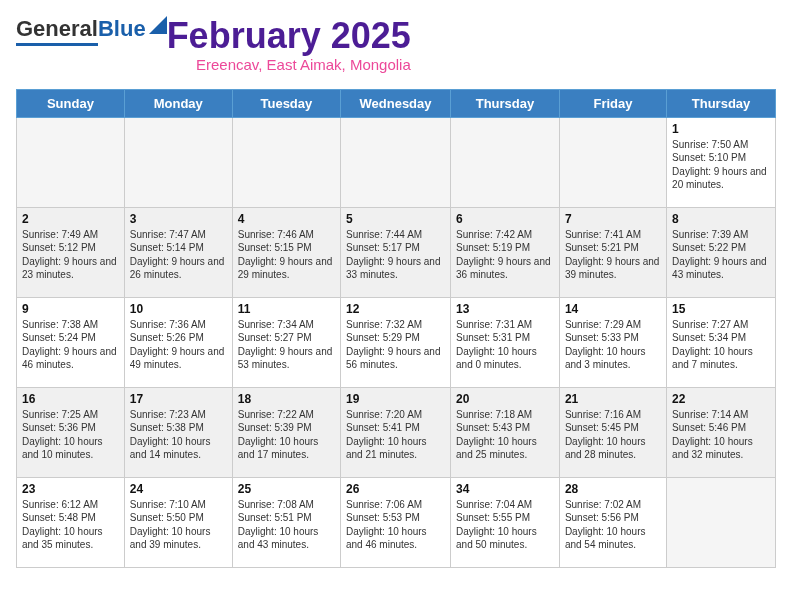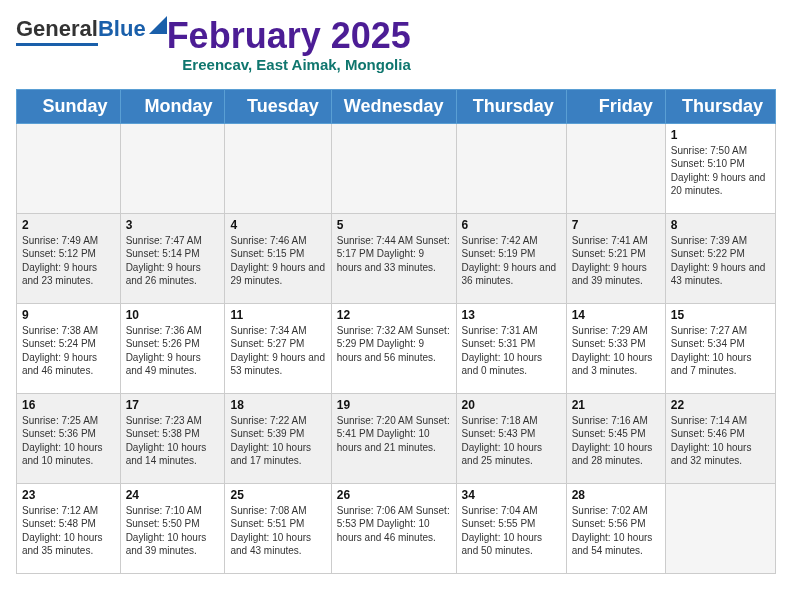--- a/index.html
+++ b/index.html
@@ -25,35 +25,35 @@
       text-align: right;
     }
     .title-block h1 {
       font-size: 36px;
       font-weight: bold;
       color: #4c1d95;
       line-height: 1.1;
     }
     .title-block h2 {
       font-size: 15px;
-      color: #0f766e;
-      font-weight: bold;
+      color: #ec4899;
+      font-weight: normal;
     }
     .calendar {
       width: 100%;
       border-collapse: collapse;
       border: 1px solid #ccc;
     }
     .calendar th {
       background: #3a7fc1;
       color: #fff;
-      font-size: 18px;
+      font-size: 13px;
       font-weight: bold;
-      padding: 6px 12px;
-      text-align: right;
+      padding: 6px 4px;
+      text-align: center;
       border: 1px solid #5a9fd4;
     }
     .calendar td {
       vertical-align: top;
       padding: 4px 5px;
       border: 1px solid #ccc;
       width: 113px;
       min-height: 80px;
       height: 90px;
       font-size: 10.5px;
@@ -255,21 +255,21 @@
         <td>
           <div class="day-num">22</div>
           <div class="day-info">Sunrise: 7:14 AM
 Sunset: 5:46 PM
 Daylight: 10 hours and 32 minutes.</div>
         </td>
       </tr>
       <tr>
         <td>
           <div class="day-num">23</div>
-          <div class="day-info">Sunrise: 7:12 AM
+          <div class="day-info">Sunrise: 6:12 AM
 Sunset: 5:48 PM
 Daylight: 10 hours and 35 minutes.</div>
         </td>
         <td>
           <div class="day-num">24</div>
           <div class="day-info">Sunrise: 7:10 AM
 Sunset: 5:50 PM
 Daylight: 10 hours and 39 minutes.</div>
         </td>
         <td>

